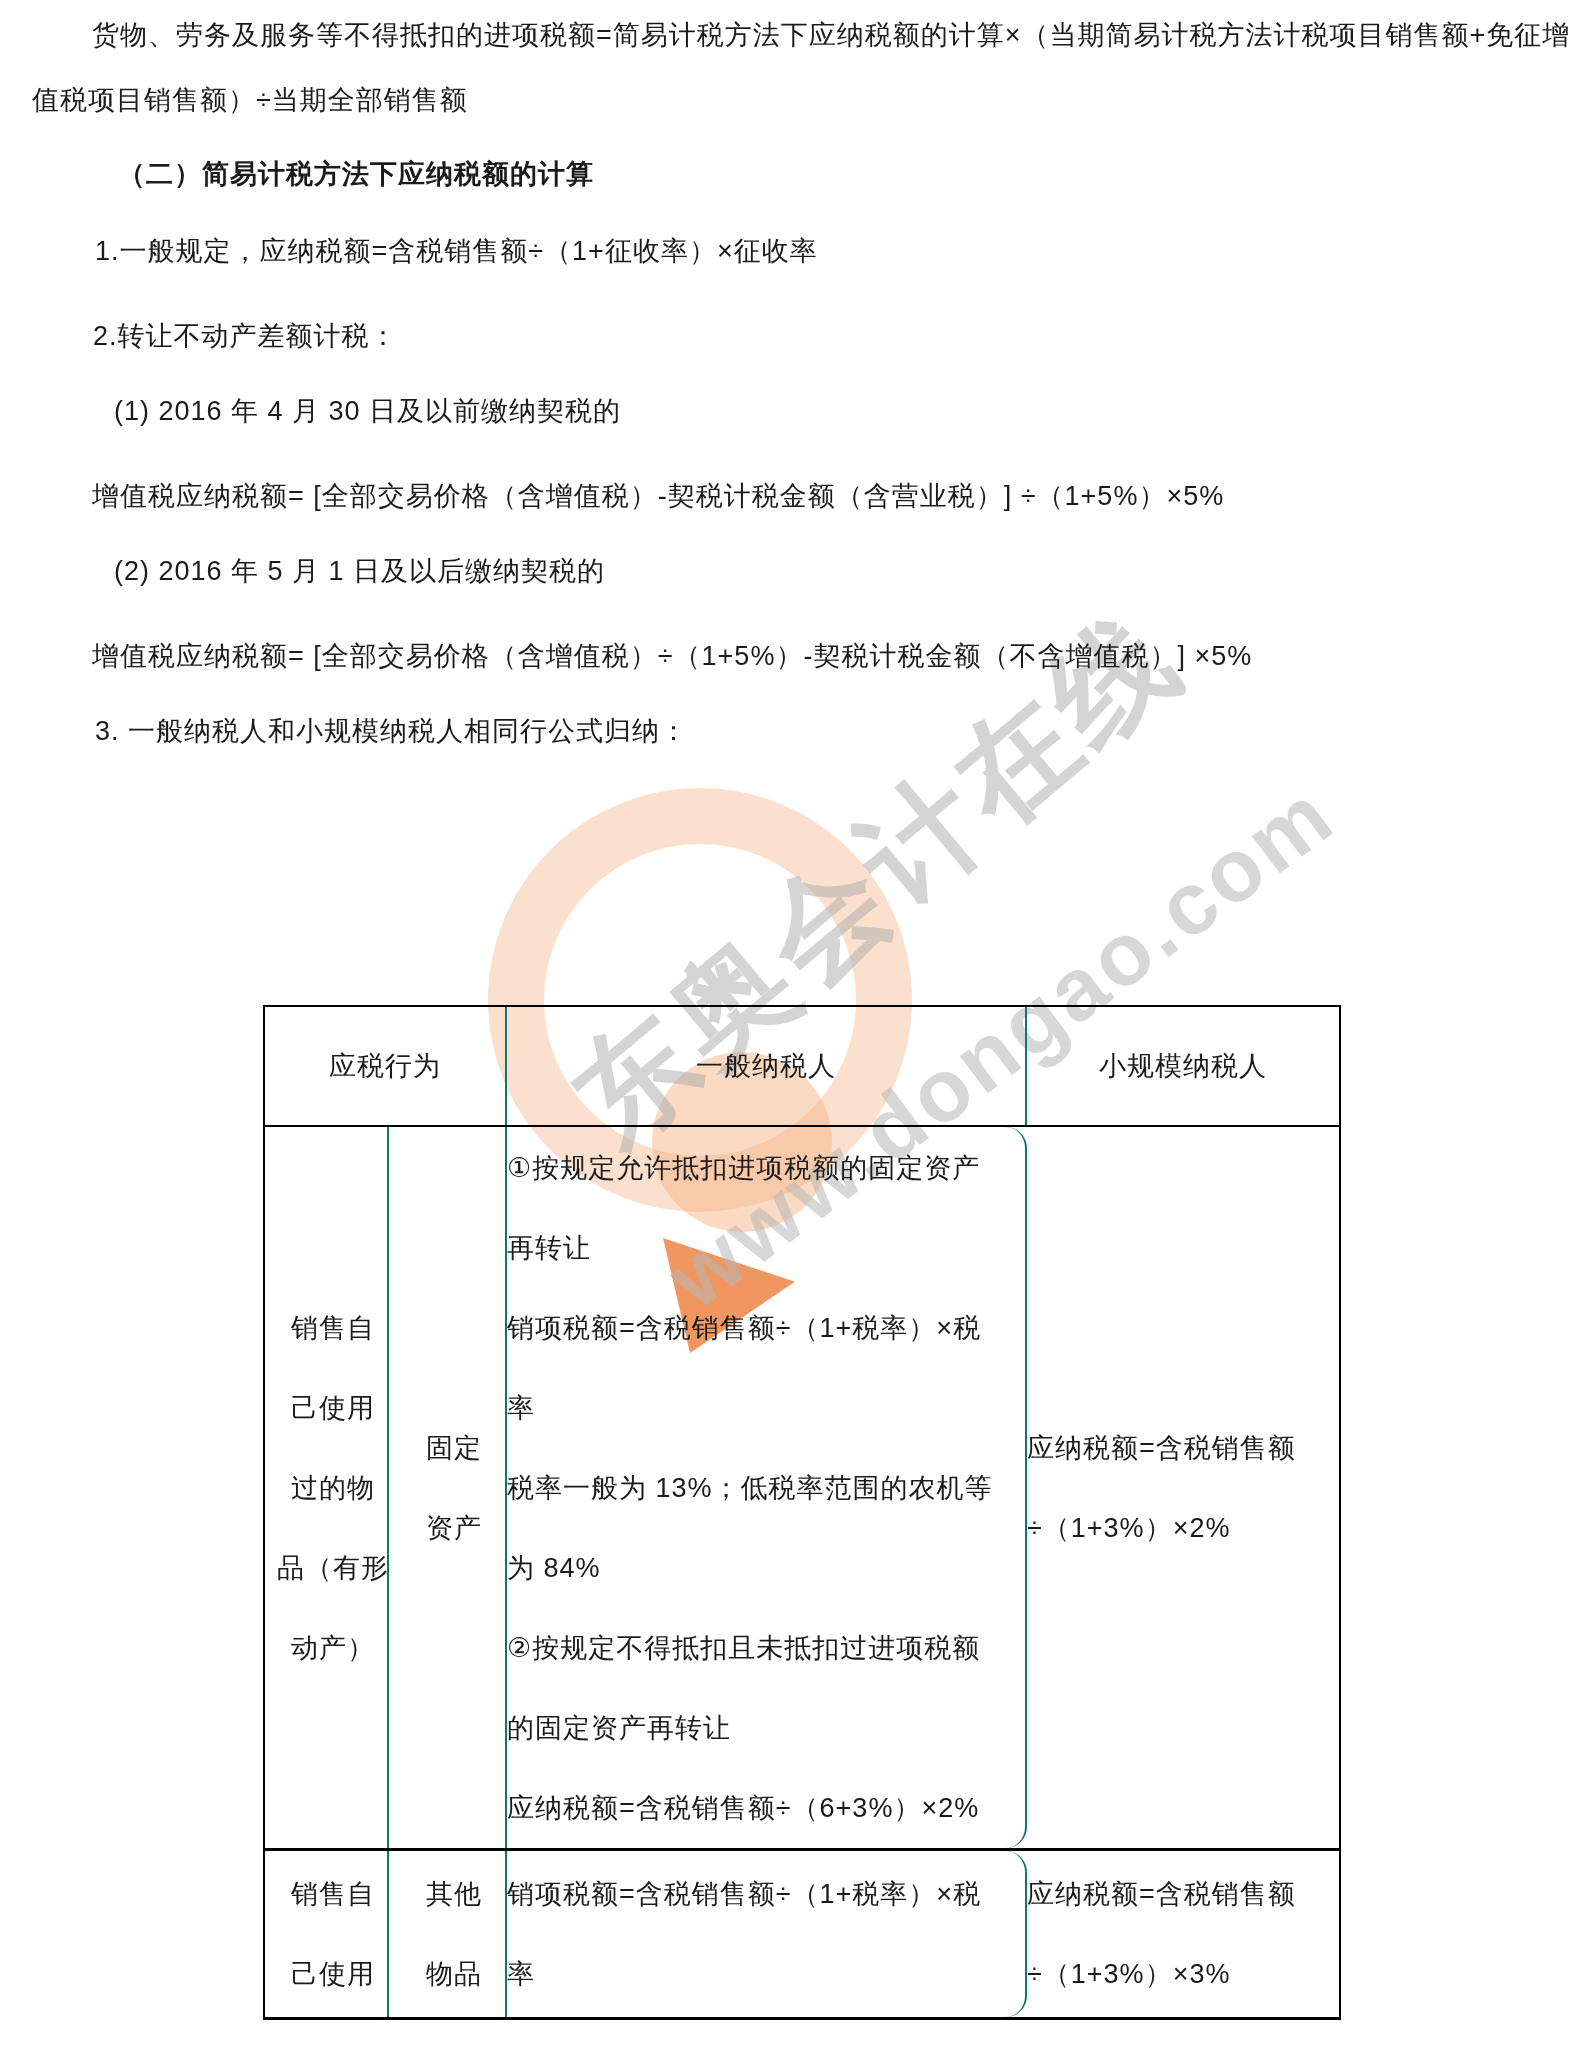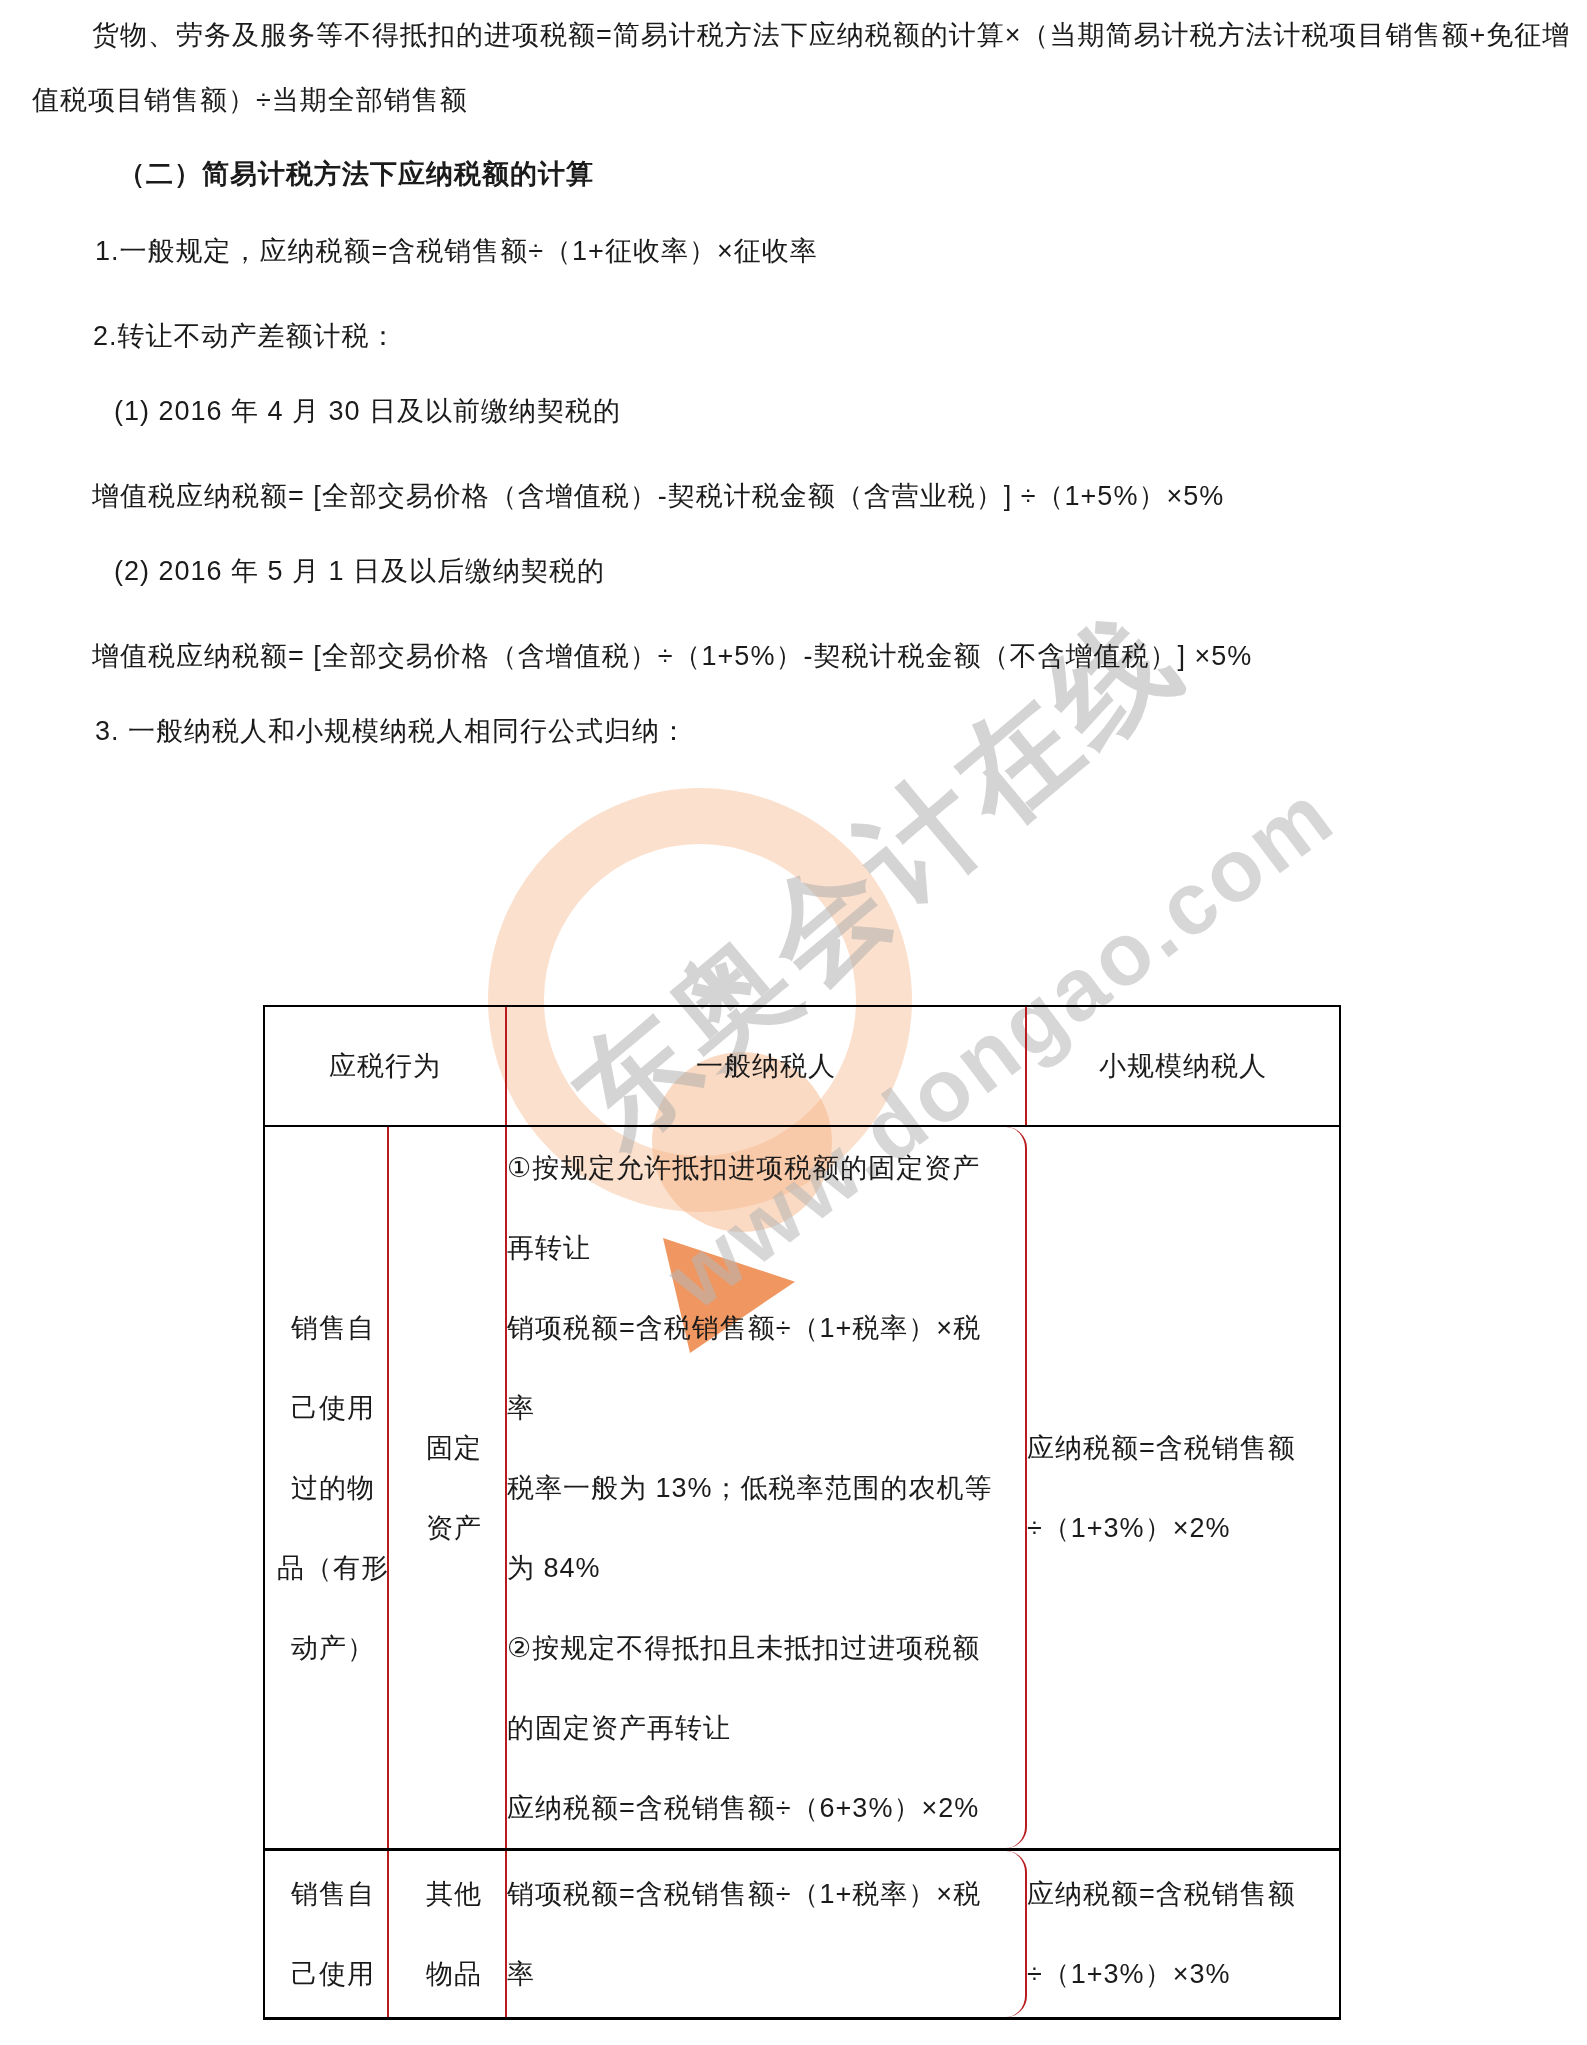--- a/index.html
+++ b/index.html
@@ -25,21 +25,21 @@
   
   .tbl{position:absolute;left:263px;top:1005px;width:1078px;z-index:2;
     border:2px solid #000;box-sizing:border-box;background:transparent;font-size:27px;}
   .thead{display:grid;grid-template-columns:242px 520px 1fr;height:118px;border-bottom:2px solid #000;}
   .th{display:flex;align-items:center;justify-content:center;letter-spacing:1px;}
   .trow{display:grid;grid-template-columns:124px 118px 520px 1fr;}
   .trow1{height:721px;}
   .trow2{height:166px;border-top:3px solid #000;}
   .tbl{border-bottom-width:3px;}
   .td{display:flex;flex-direction:column;justify-content:center;box-sizing:border-box;}
-  .bR{border-right:2px solid #b91c1c;}
+  .bR{border-right:2px solid #0f766e;}
   .ctr{align-items:center;text-align:center;padding-left:14px;}
   .lft{padding-left:0;align-items:flex-start;text-align:left;border-radius:21px;}
   .td .ln,.ln{height:80px;line-height:80px;white-space:nowrap;letter-spacing:1px;}
 </style>
 </head>
 <body>
 
 <div class="page">
 
   <div class="wm wm-ring"></div>

